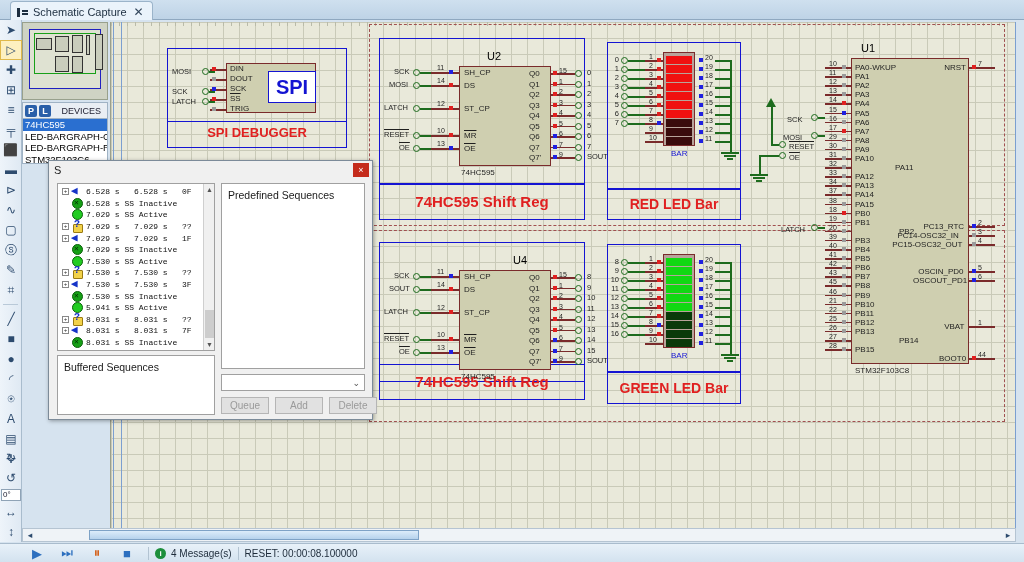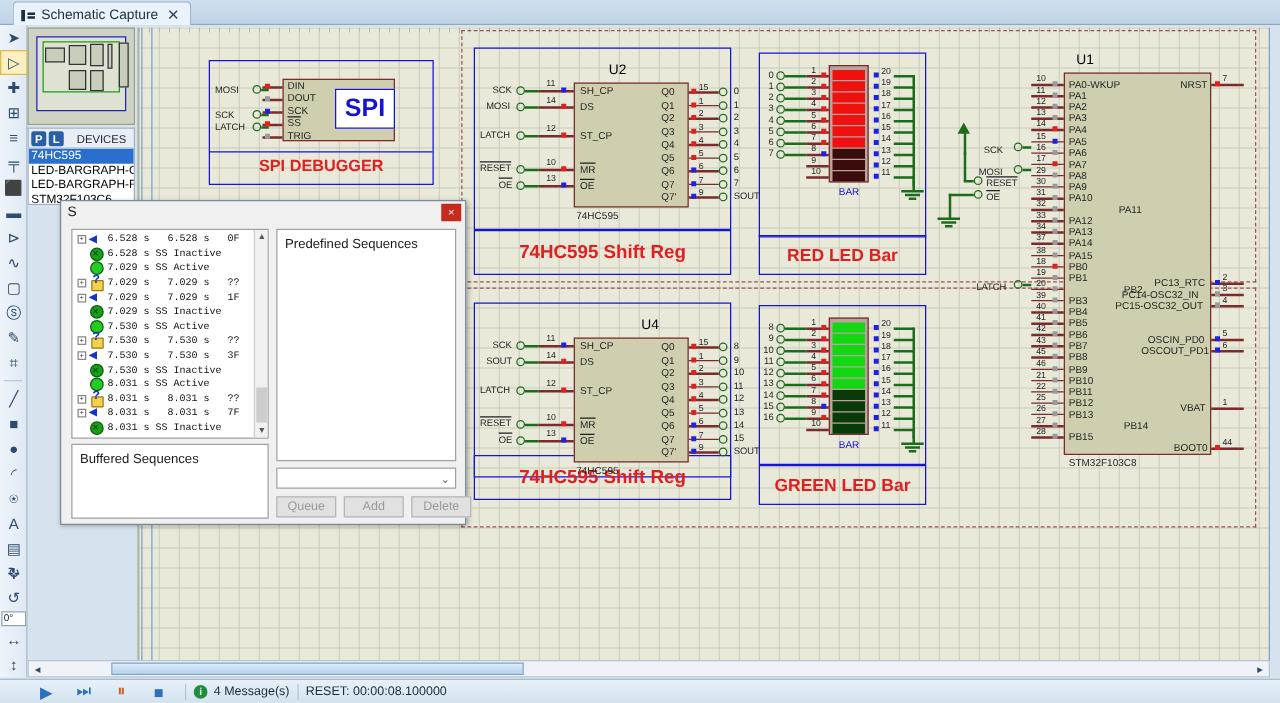--- a/index.html
+++ b/index.html
@@ -1027,21 +1027,21 @@
             <span class="logtext">7.530 s   7.530 s   3F</span>
           </div>
           <div class="logrow">
             <div class="treeblank"></div>
             <div class="ico xc"></div>
             <span class="logtext">7.530 s SS Inactive</span>
           </div>
           <div class="logrow">
             <div class="treeblank"></div>
             <div class="ico dot"></div>
-            <span class="logtext">8.031 s SS Active</span>
+            <span class="logtext">5.941 s SS Active</span>
           </div>
           <div class="logrow">
             <div class="treeplus">+</div>
             <div class="ico q"></div>
             <span class="logtext">8.031 s   8.031 s   ??</span>
           </div>
           <div class="logrow">
             <div class="treeplus">+</div>
             <div class="ico arrow"></div>
             <span class="logtext">8.031 s   8.031 s   7F</span>

